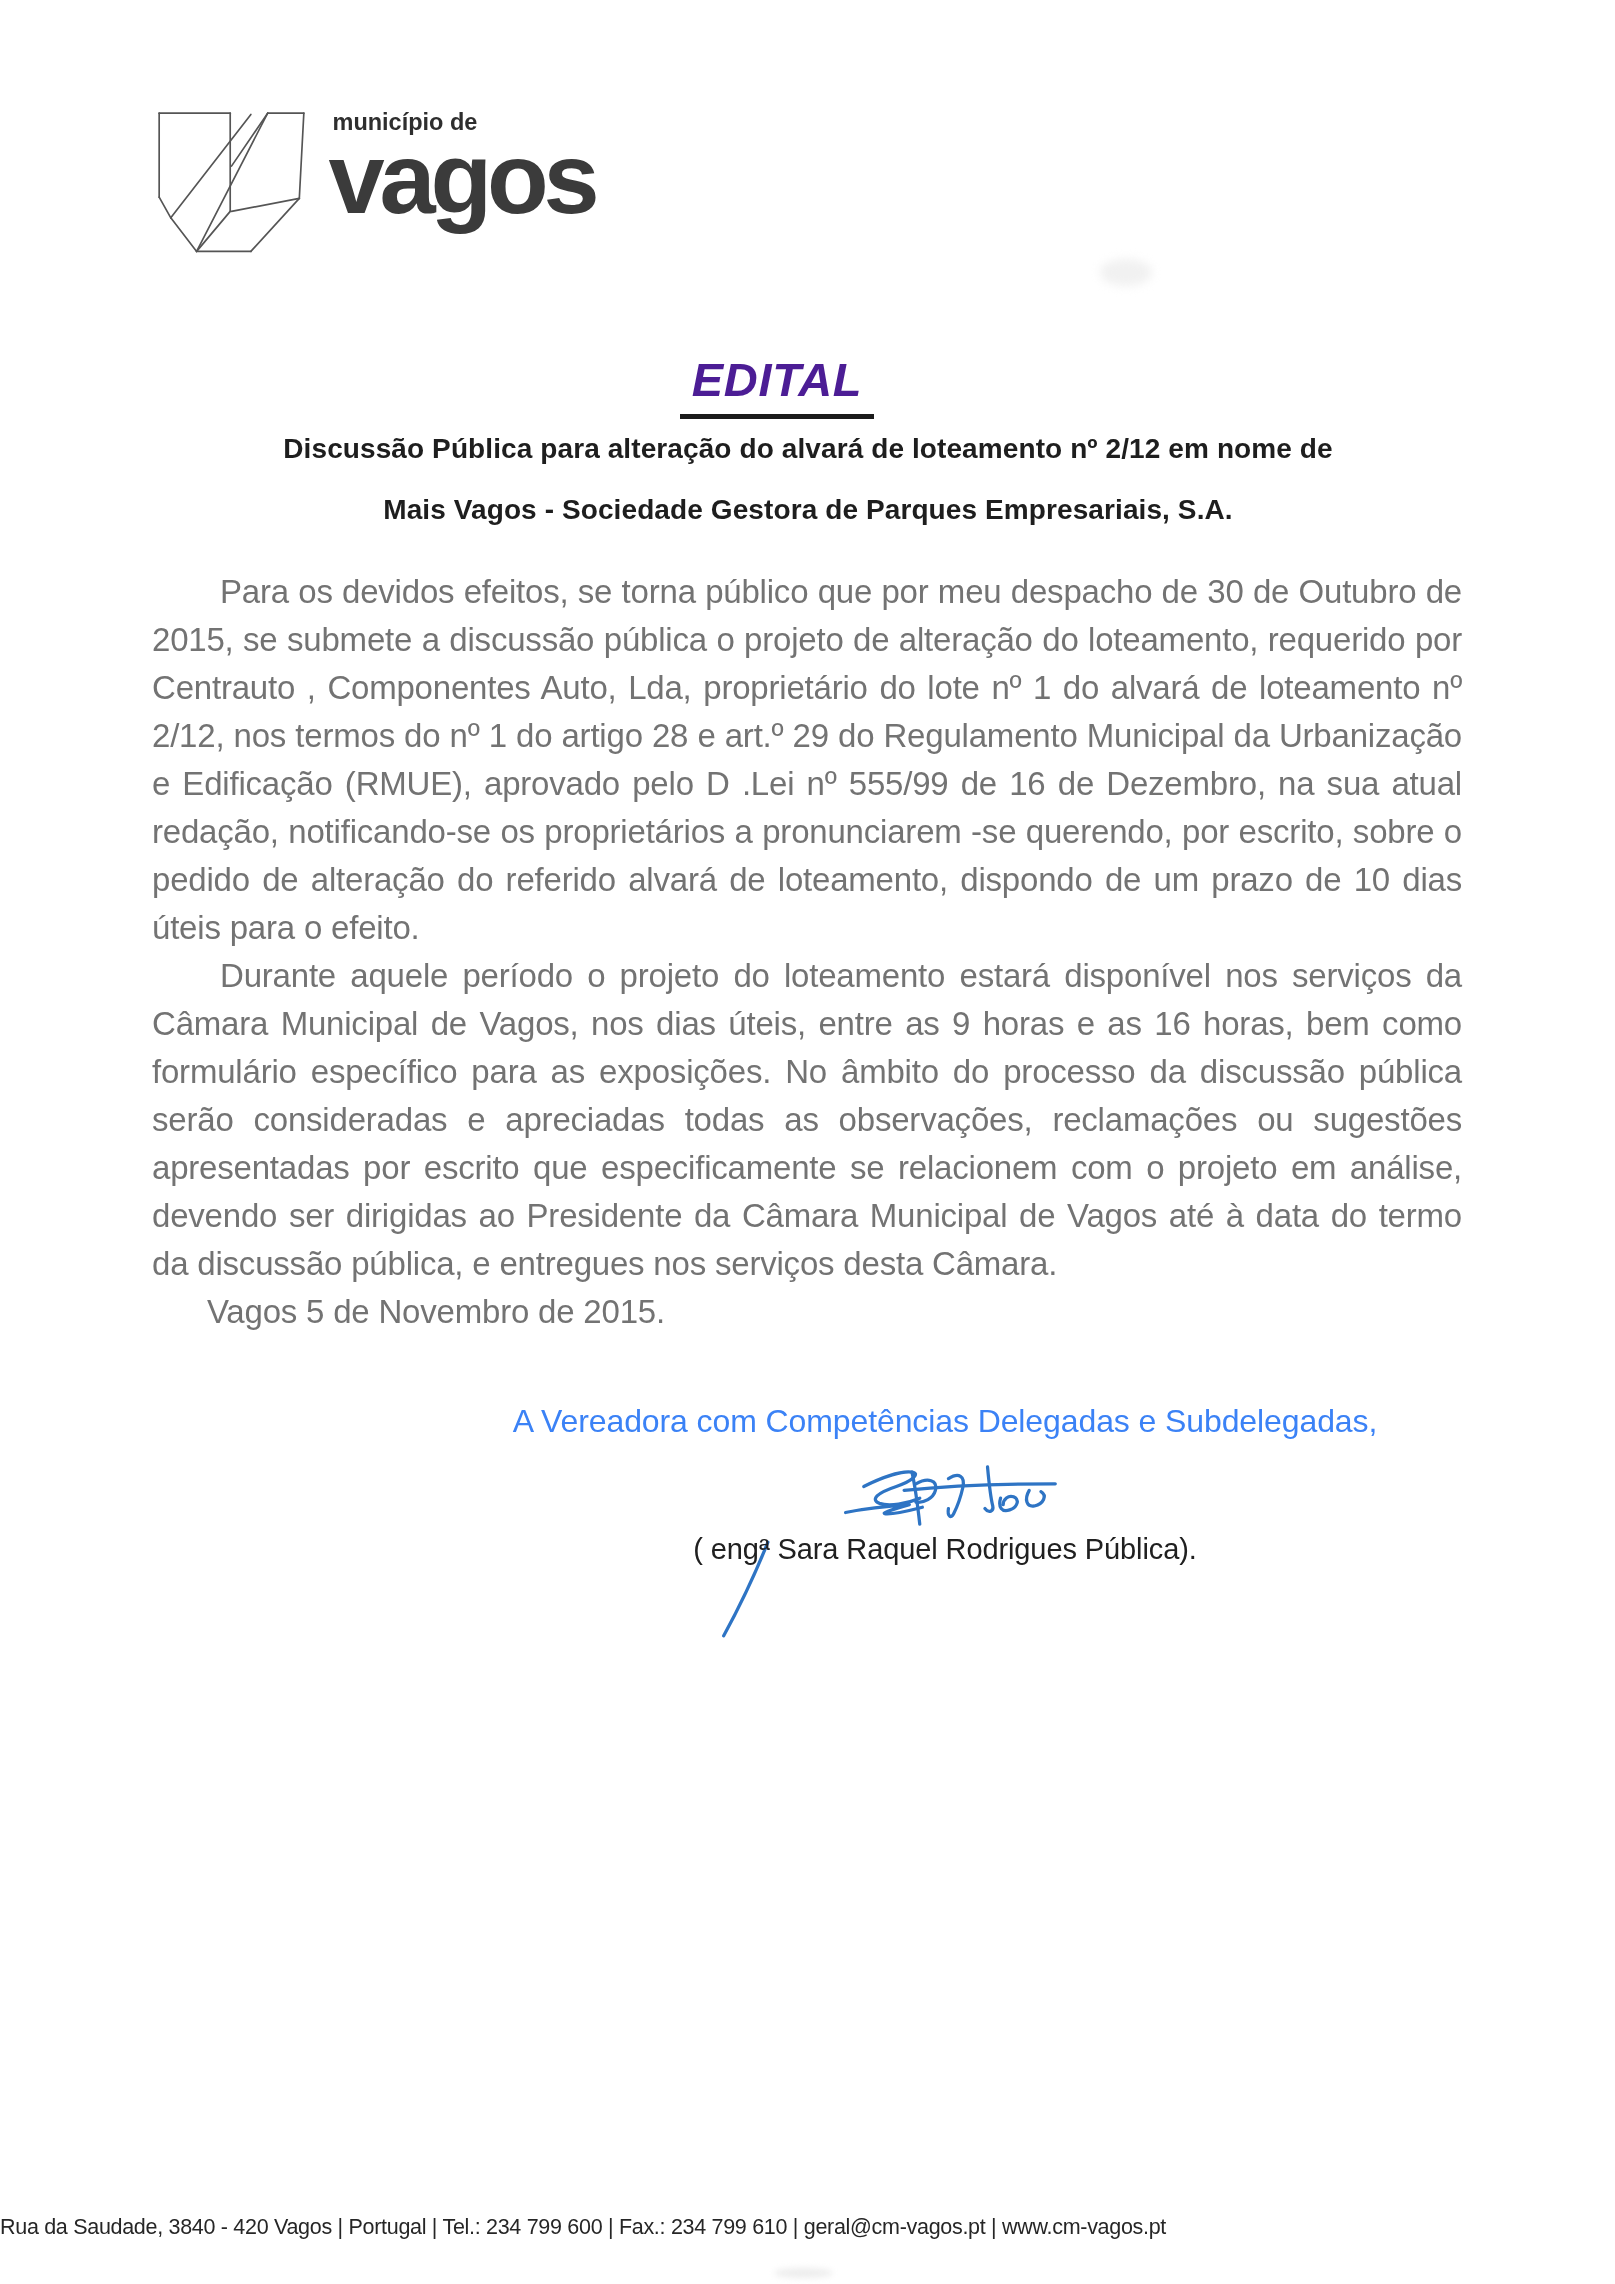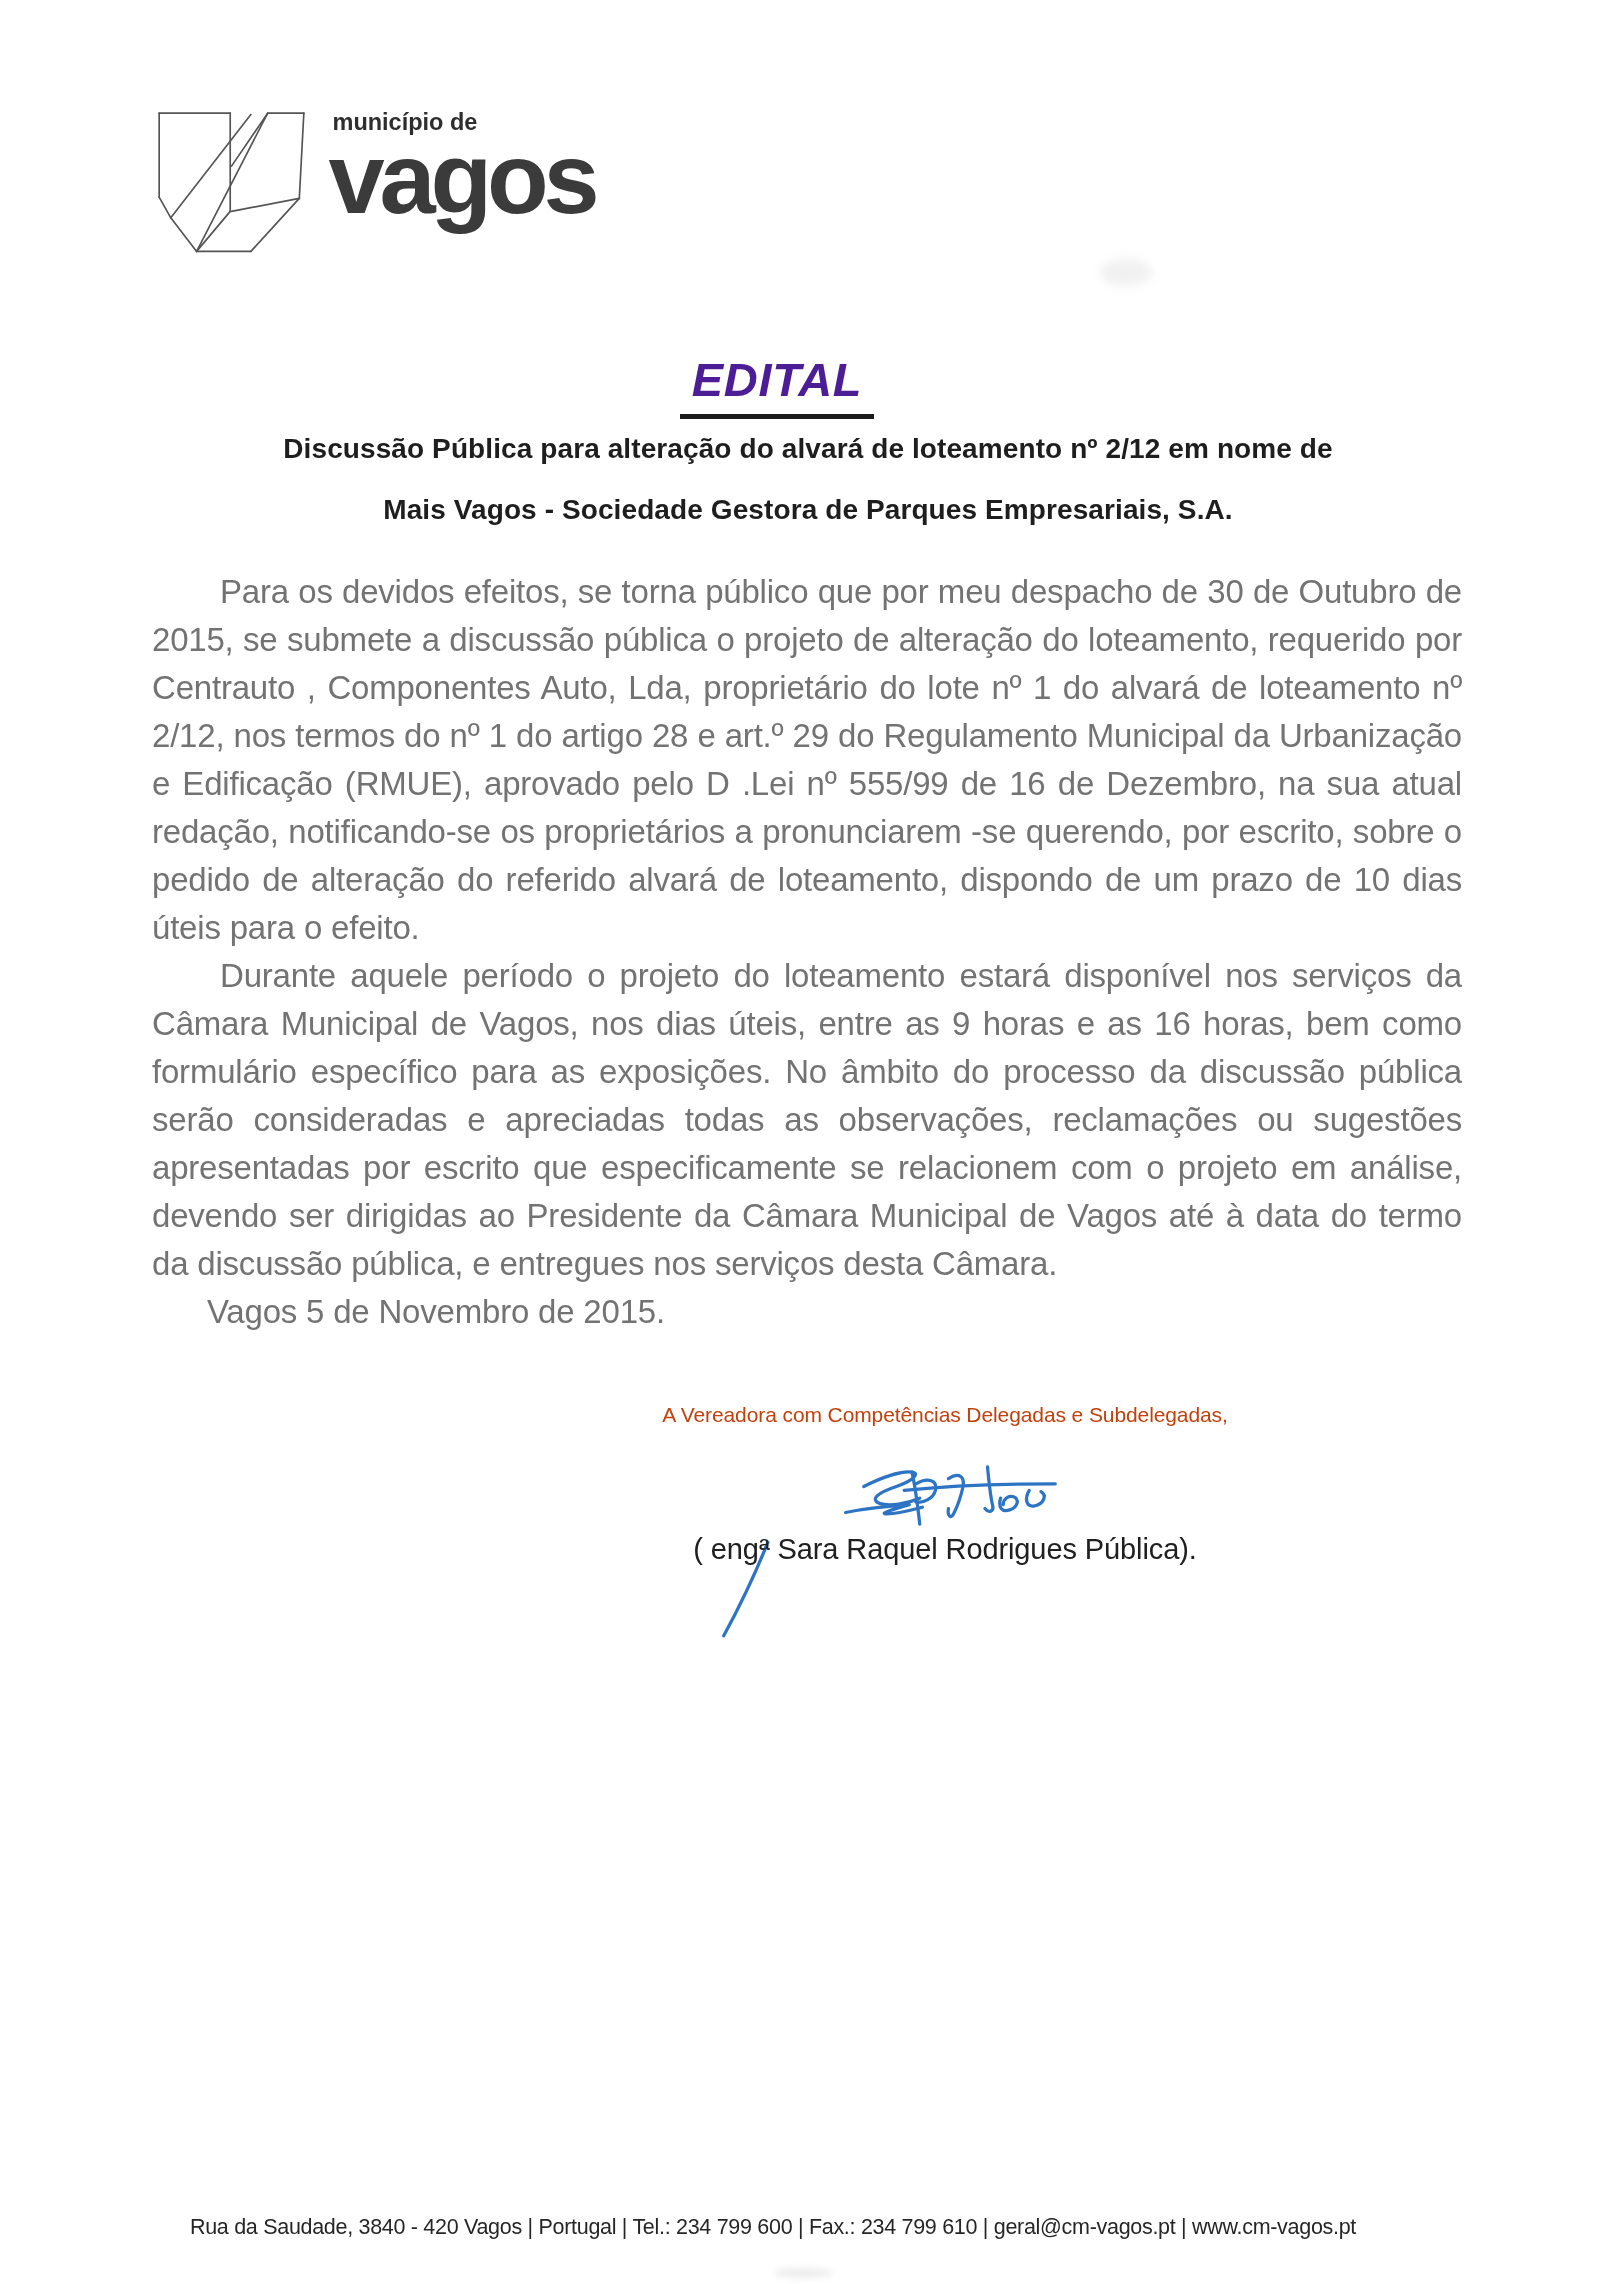--- a/index.html
+++ b/index.html
@@ -50,31 +50,31 @@
     font-size:33px;line-height:48px;
     text-align:justify;
     letter-spacing:-0.2px;
     color:#737373;
   }
   .body-text p{margin:0;text-indent:68px;}
   .body-text p.date-line{text-indent:55px;text-align:left;}
 
   
   .sig-block{position:absolute;left:417px;top:1403px;width:1056px;text-align:center;}
-  .sig-role{font-size:21px;color:#c2410c;letter-spacing:-0.1px;}
+  .sig-role{font-size:32px;color:#3b82f6;letter-spacing:-0.1px;}
   .sig-scrawl{position:absolute;left:422px;top:57px;width:228px;height:75px;overflow:visible;}
   .sig-name{
     position:absolute;left:0;top:130px;width:1056px;text-align:center;
     font-size:29px;color:#202020;letter-spacing:-0.1px;
   }
   .pen-stroke{position:absolute;left:295px;top:134px;width:65px;height:104px;overflow:visible;}
 
   
   .footer-line{
-    position:absolute;left:0;top:2215px;width:1356px;text-align:right;
+    position:absolute;left:0;top:2215px;width:1356px;text-align:left;
     font-size:21.5px;color:#262626;letter-spacing:-0.3px;
   }
 
   
   .smudge{position:absolute;border-radius:50%;pointer-events:none;}
   .smudge-a{left:1100px;top:259px;width:52px;height:27px;background:#f1f1f1;filter:blur(4.6px);}
   .smudge-b{left:774px;top:2268px;width:59px;height:10.4px;background:#ededed;filter:blur(3.3px);}
 </style>
 </head>
 <body>

